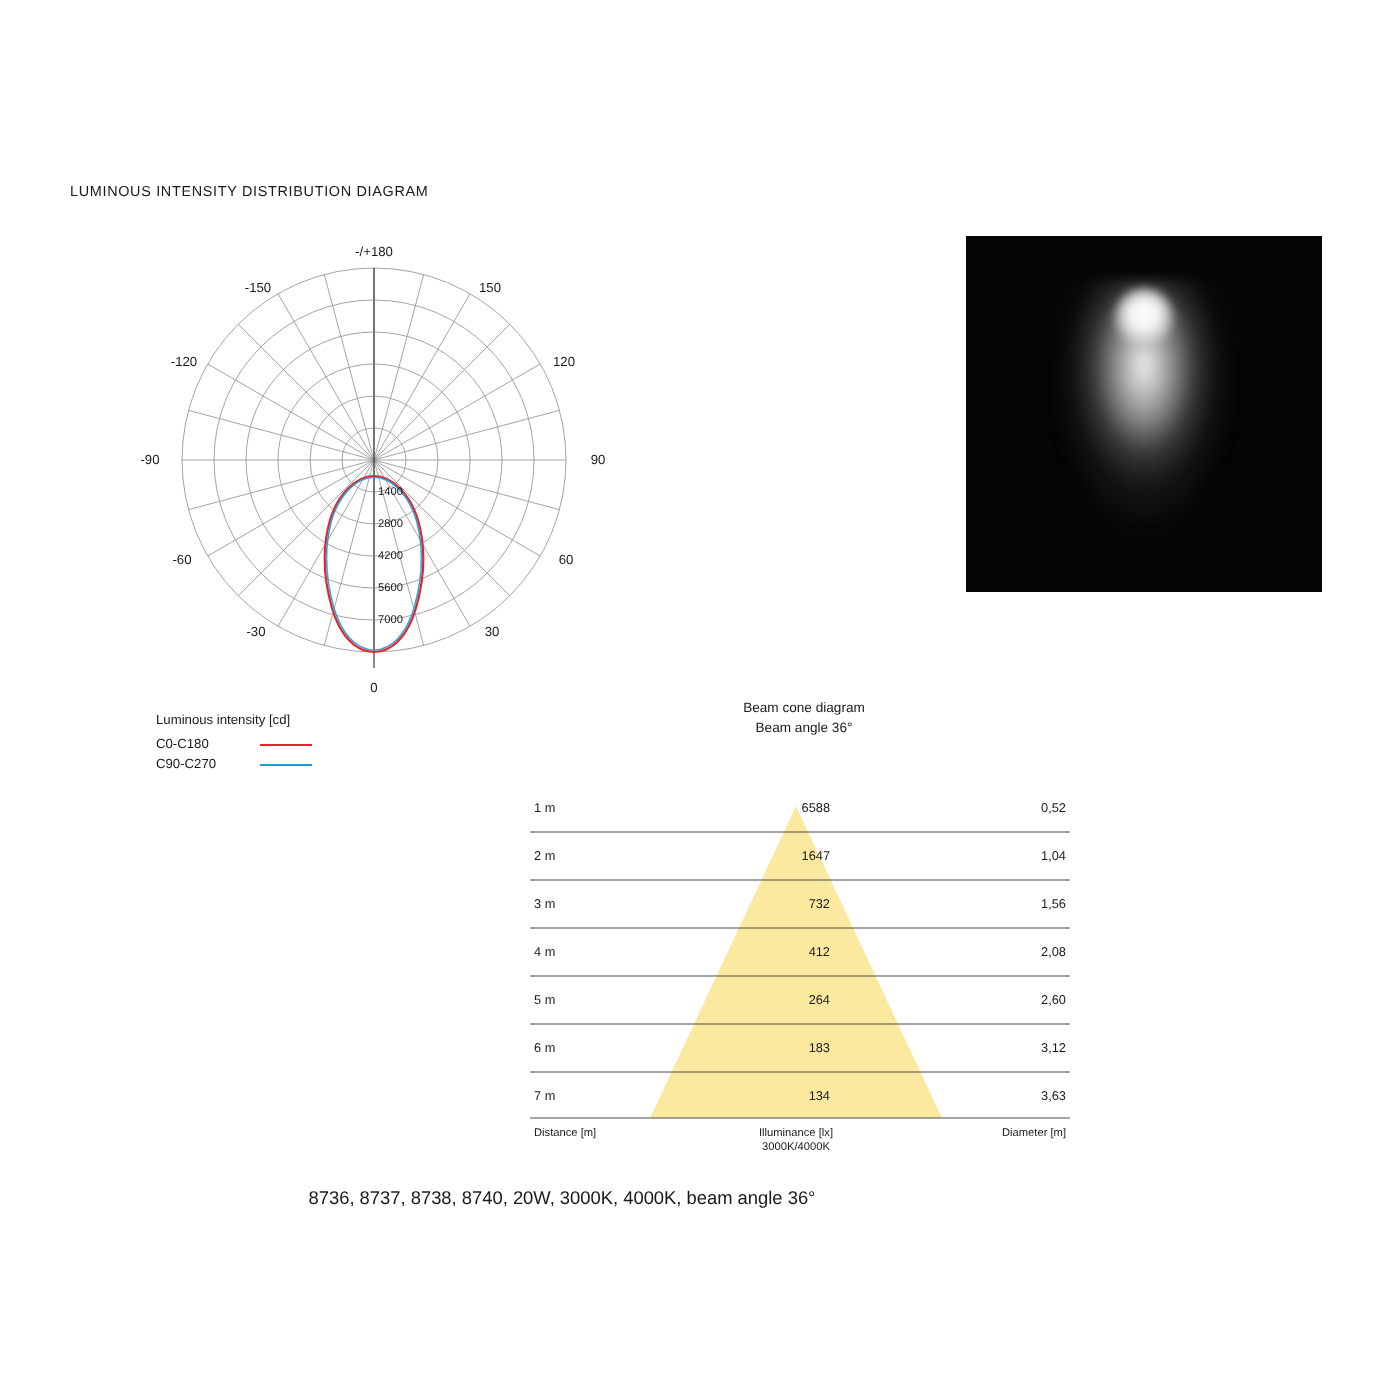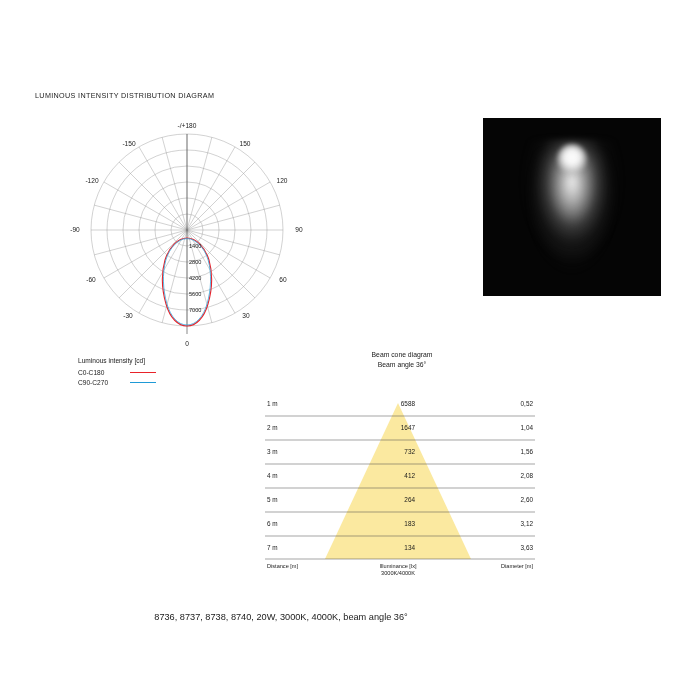--- a/index.html
+++ b/index.html
@@ -131,21 +131,21 @@
     height: 185px;
   }
   .cone-wrap svg {
     display: block;
   }
 
   
   .caption {
     position: absolute;
     left: 0;
-    top: 612px;
+    top: 594px;
     width: 562px;
     text-align: center;
     font-size: 9.2px;
     color: #1a1a1a;
   }
 
   
   text {
     font-family: "Liberation Sans", sans-serif;
     fill: #1a1a1a;

